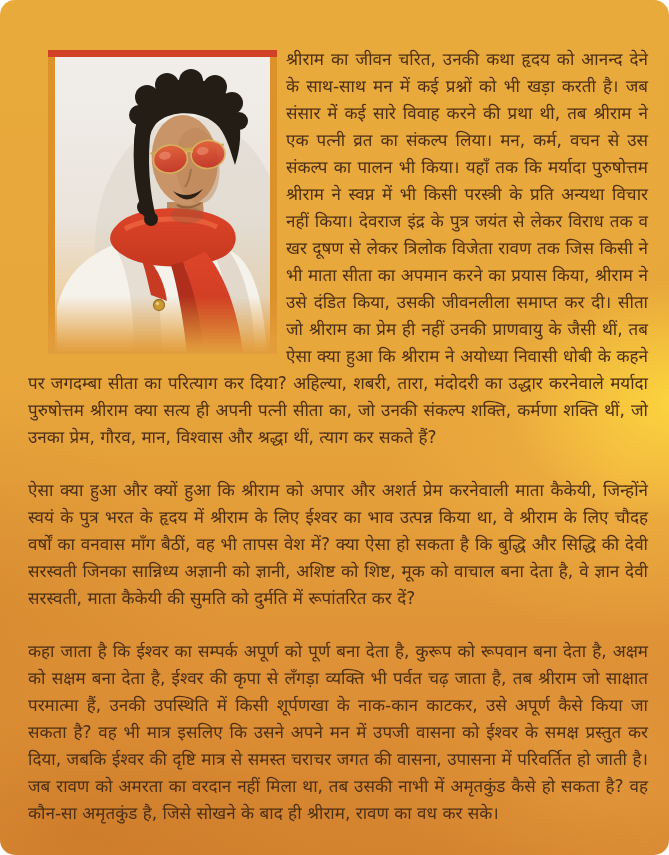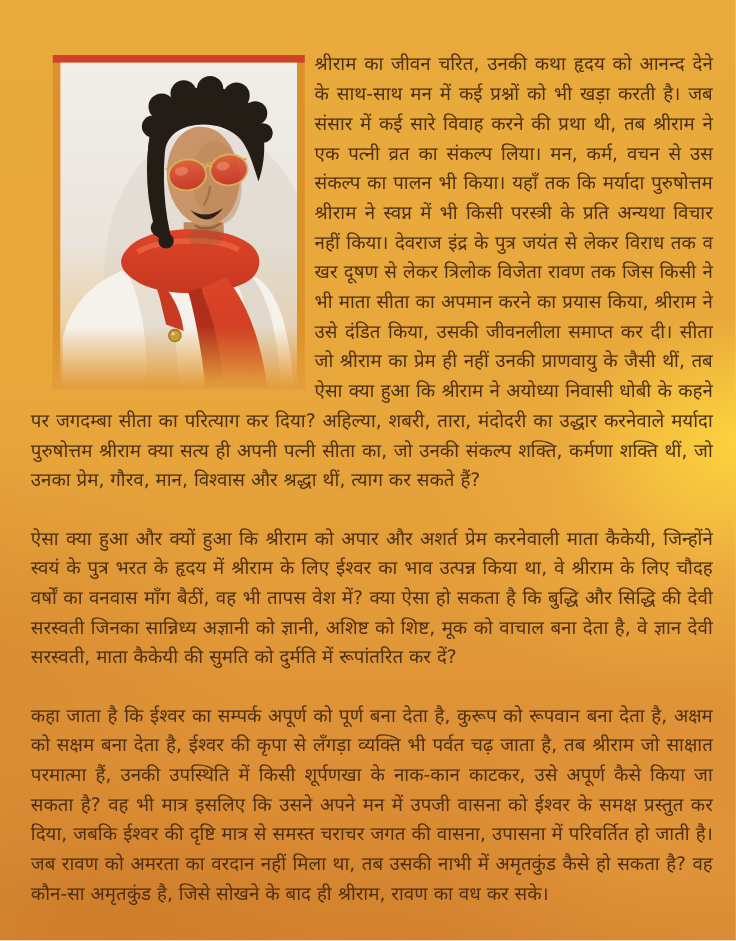--- a/index.html
+++ b/index.html
@@ -9,20 +9,21 @@
     overflow:hidden;
     font-family:"DejaVu Sans",sans-serif;
     background:
       radial-gradient(240px 170px at 101% 47%, rgba(253,214,62,.95), rgba(253,214,62,0) 70%),
       radial-gradient(340px 230px at 94% 55%, rgba(248,190,70,.55), rgba(248,190,70,0) 72%),
       radial-gradient(380px 260px at -6% 70%, rgba(204,124,40,.38), rgba(204,124,40,0) 70%),
       radial-gradient(520px 280px at 50% 108%, rgba(198,112,34,.50), rgba(198,112,34,0) 78%),
       radial-gradient(260px 160px at 86% 92%, rgba(240,170,70,.35), rgba(240,170,70,0) 75%),
       radial-gradient(300px 180px at 12% 97%, rgba(190,105,30,.35), rgba(190,105,30,0) 75%),
       linear-gradient(180deg,#e9aa3c 0%,#e8a73b 42%,#e39c39 62%,#de9136 78%,#d98a33 100%);
+    border-radius: 15px;
   }
   .body-text{
     position:relative;
     padding:46px 21px 0 28px;
     color:#4d3014;
     font-size:17px;
     line-height:27px;
     text-align:justify;
   }
   .para{margin:0 0 26px 0;}

